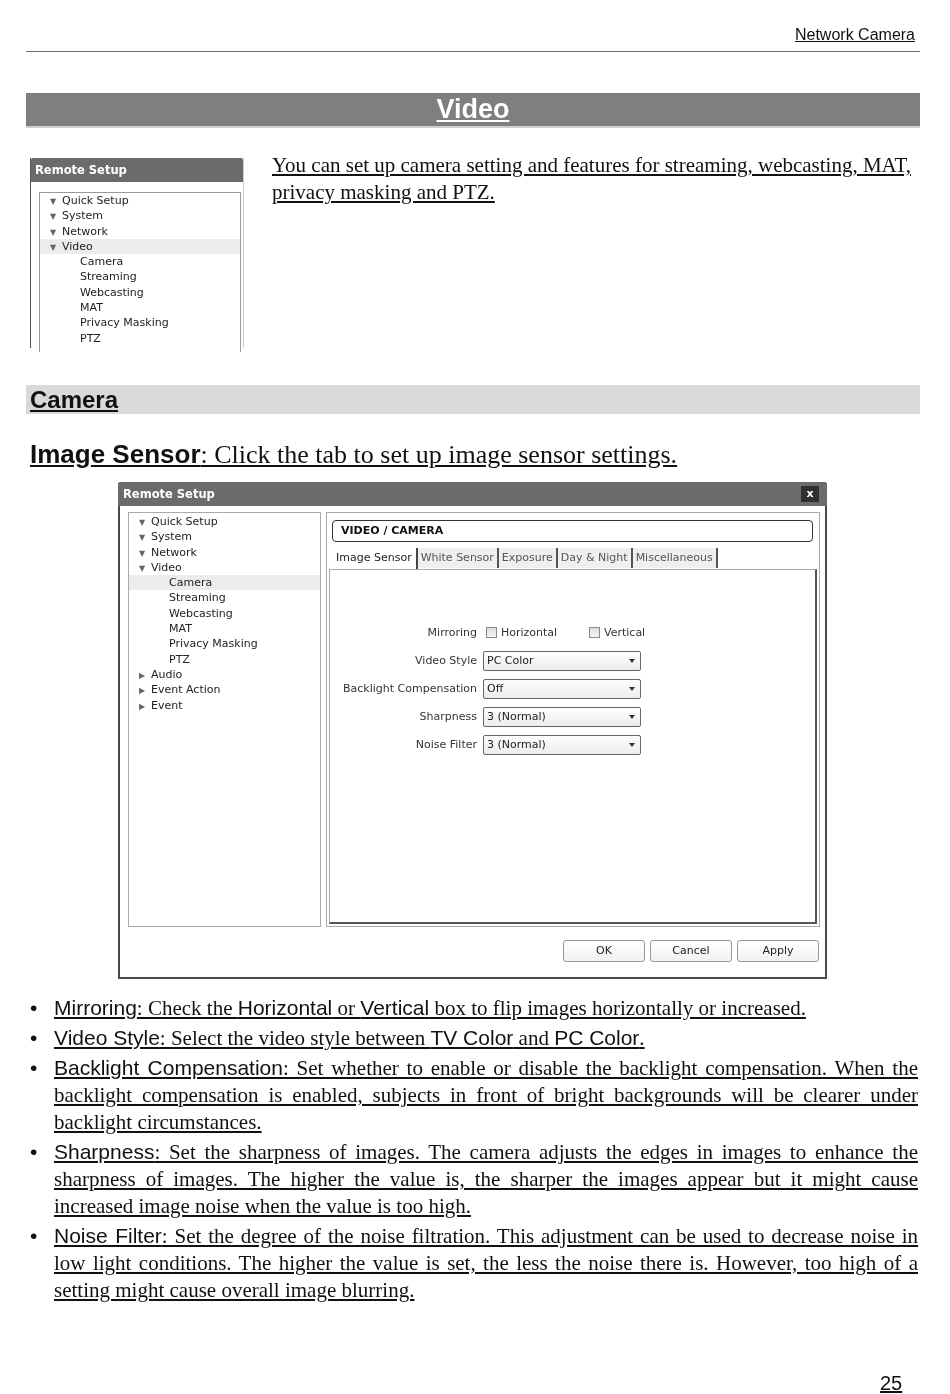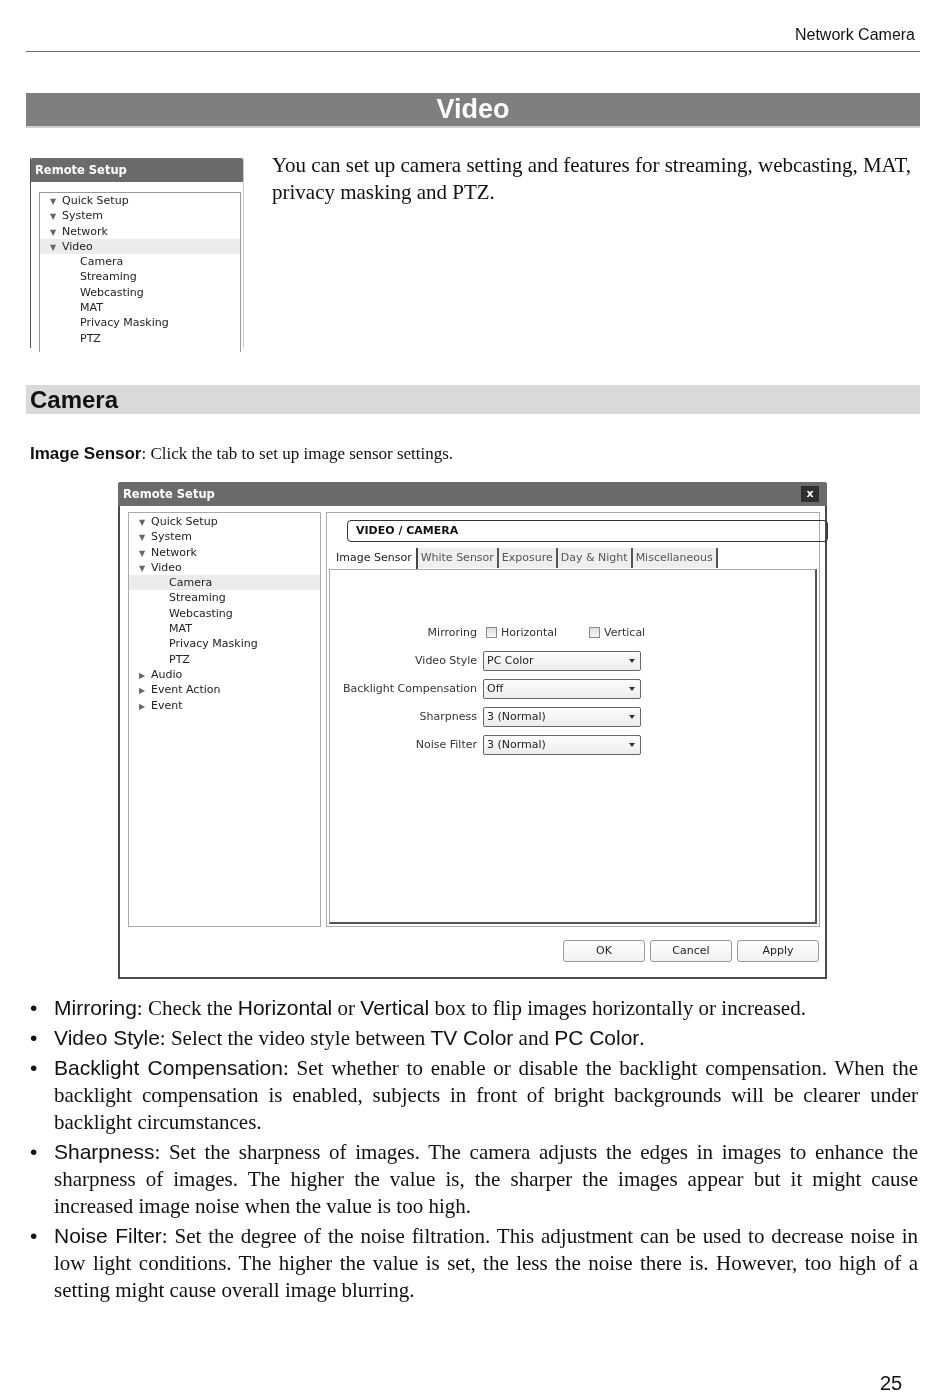--- a/index.html
+++ b/index.html
@@ -1,17 +1,17 @@
 <!DOCTYPE html>
 <html><head>
   <meta charset="utf-8">
   <style>
     html, body { margin: 0; padding: 0; background: #ffffff; }
     body { width: 950px; height: 1394px; position: relative; overflow: hidden; font-family: "Liberation Serif", serif; color: #111; }
-    .abs { position: absolute; }
+    .abs { position: absolute; text-decoration: underline; }
 
     
     .running-header { left: 0; top: 26px; width: 915px; text-align: right; font-family: "Liberation Sans", sans-serif; font-size: 16px; color: #111; }
     .header-rule { left: 26px; top: 51px; width: 894px; height: 1px; background: #6e6e6e; }
 
     
     .video-banner { left: 26px; top: 93px; width: 894px; height: 33px; background: #7f7f7f; color: #fff; text-align: center; font-family: "Liberation Sans", sans-serif; font-weight: bold; font-size: 27px; line-height: 33px; border-bottom: 2px solid #cfcfcf; }
 
     
     .mini-panel { left: 30px; top: 158px; width: 212px; height: 190px; background: #fff; border-left: 1px solid #555; border-right: 1px solid #ccc; }
@@ -21,33 +21,33 @@
     .tree-item { position: relative; height: 15.3px; line-height: 15.3px; font-family: "DejaVu Sans", sans-serif; font-size: 11px; color: #222; white-space: nowrap; }
     .tree-item.selected { background: #ececec; }
     .tree-item .tw { display: inline-block; width: 14px; text-align: center; font-size: 8px; color: #666; margin-left: 6px; margin-right: 2px; }
     .tree-item.child { padding-left: 40px; }
 
     .intro-text { left: 272px; top: 152px; width: 650px; font-size: 21px; line-height: 27px; }
 
     
     .camera-heading { left: 26px; top: 385px; width: 894px; height: 29px; background: #d9d9d9; font-family: "Liberation Sans", sans-serif; font-weight: bold; font-size: 24px; line-height: 29px; padding-left: 4px; box-sizing: border-box; }
 
-    .image-sensor-line { left: 30px; top: 440px; font-size: 17px; line-height: 28px; }
+    .image-sensor-line { left: 30px; top: 440px; font-size: 26px; line-height: 28px; }
     .sans-term { font-family: "Liberation Sans", sans-serif; }
     .bold-term { font-family: "Liberation Sans", sans-serif; font-weight: bold; }
 
     
     .dialog { left: 118px; top: 482px; width: 709px; height: 497px; background: #fff; border: 2px solid #4a4a4a; border-top: none; box-sizing: border-box; border-radius: 3px 3px 0 0; }
     .dialog-titlebar { position: absolute; left: -2px; top: 0; width: 709px; height: 24px; background: #6b6b6b; color: #fff; font-family: "DejaVu Sans", sans-serif; font-weight: bold; font-size: 11.5px; line-height: 24px; padding-left: 5px; box-sizing: border-box; border-radius: 3px 3px 0 0; }
     .close-btn { position: absolute; right: 8px; top: 4px; width: 18px; height: 16px; background: #2f2f2f; color: #fff; font-family: "DejaVu Sans", sans-serif; font-weight: bold; font-size: 11px; line-height: 16px; text-align: center; cursor: pointer; }
 
     .tree-pane { position: absolute; left: 8px; top: 30px; width: 193px; height: 415px; border: 1px solid #aaa; box-sizing: border-box; padding-top: 1px; }
 
     .content-pane { position: absolute; left: 206px; top: 30px; width: 494px; height: 415px; border: 1px solid #aaa; box-sizing: border-box; }
-    .section-title { position: absolute; left: 20px; top: 7px; width: 481px; height: 22px; border: 1px solid #333; border-radius: 4px; box-sizing: border-box; font-family: "DejaVu Sans", sans-serif; font-weight: bold; font-size: 11px; line-height: 20px; padding-left: 8px; }
+    .section-title { position: absolute; left: 5px; top: 7px; width: 481px; height: 22px; border: 1px solid #333; border-radius: 4px; box-sizing: border-box; font-family: "DejaVu Sans", sans-serif; font-weight: bold; font-size: 11px; line-height: 20px; padding-left: 8px; }
 
     .tabs { position: absolute; left: 5px; top: 35px; height: 21px; display: flex; }
     .tab { height: 20px; line-height: 20px; padding: 0 3px; font-family: "DejaVu Sans", sans-serif; font-size: 11px; color: #555; background: #efefef; border-right: 2px solid #555; box-sizing: border-box; cursor: pointer; white-space: nowrap; }
     .tab.active { background: #fff; color: #222; border-right: 2px solid #444; padding: 0 4px; height: 21px; }
 
     .tab-panel { position: absolute; left: 2px; top: 56px; width: 488px; height: 355px; border: 1px solid #aaa; border-right: 2px solid #555; border-bottom: 2px solid #555; box-sizing: border-box; }
 
     .form-row { position: absolute; left: 0; width: 480px; height: 20px; }
     .form-label { position: absolute; right: 333px; top: 0; height: 20px; line-height: 20px; font-family: "DejaVu Sans", sans-serif; font-size: 11px; color: #333; text-align: right; white-space: nowrap; }
     .checkbox { position: absolute; top: 4px; width: 11px; height: 11px; border: 1px solid #8a8a8a; background: linear-gradient(#ddd, #f7f7f7); box-sizing: border-box; cursor: pointer; }

